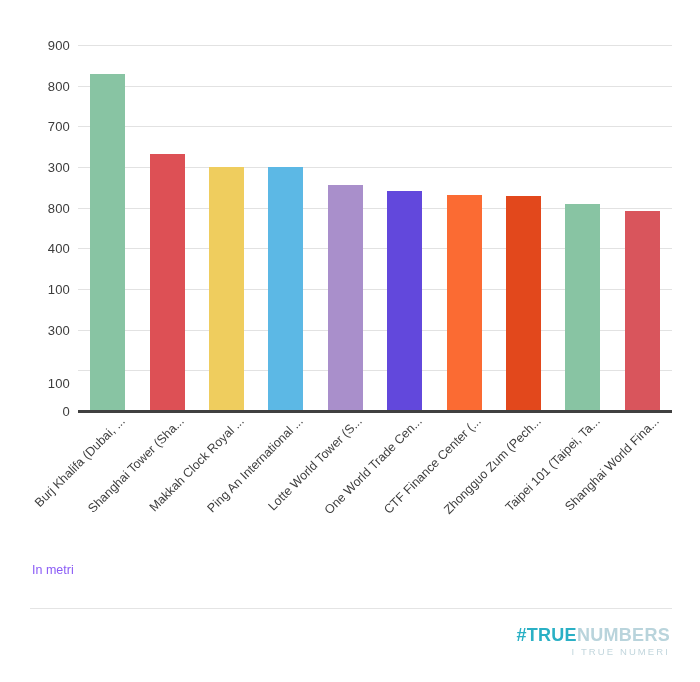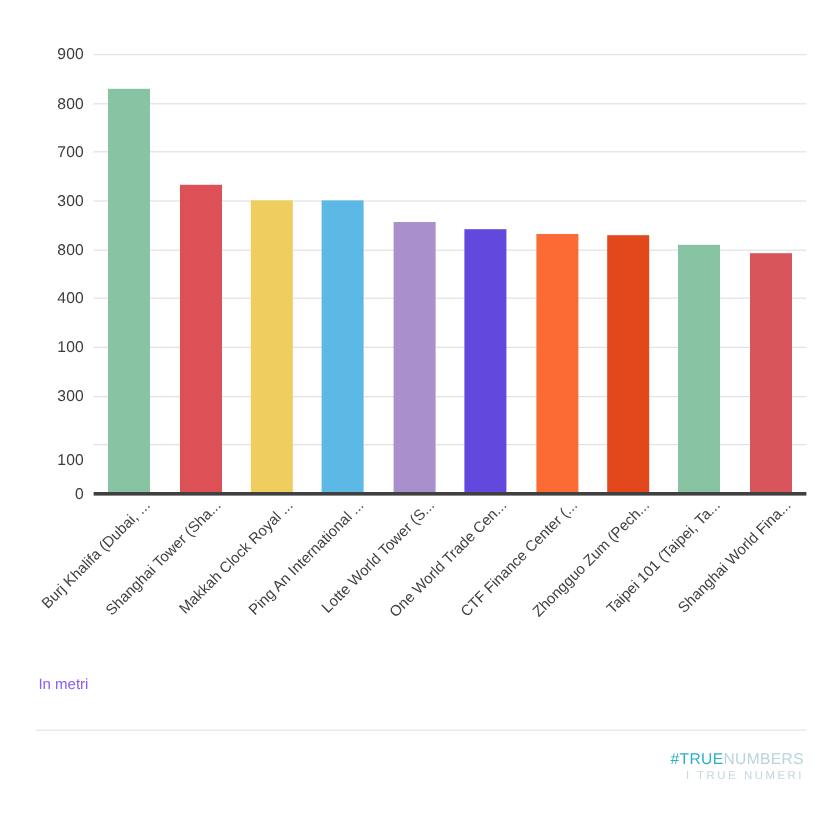--- a/index.html
+++ b/index.html
@@ -112,22 +112,22 @@
   }
   #brand-logo {
     position: absolute;
     right: 30px;
     top: 626px;
     text-align: right;
     line-height: 1;
     user-select: none;
   }
   #brand-wordmark {
-    font-size: 13px;
-    font-weight: normal;
+    font-size: 18px;
+    font-weight: bold;
     letter-spacing: .3px;
   }
   .brand-a { color: #2ab0c5; }
   .brand-b { color: #b9d4dc; }
   #brand-tagline {
     margin-top: 3px;
     font-size: 9.5px;
     letter-spacing: 2.1px;
     color: #c2d6dd;
   }

